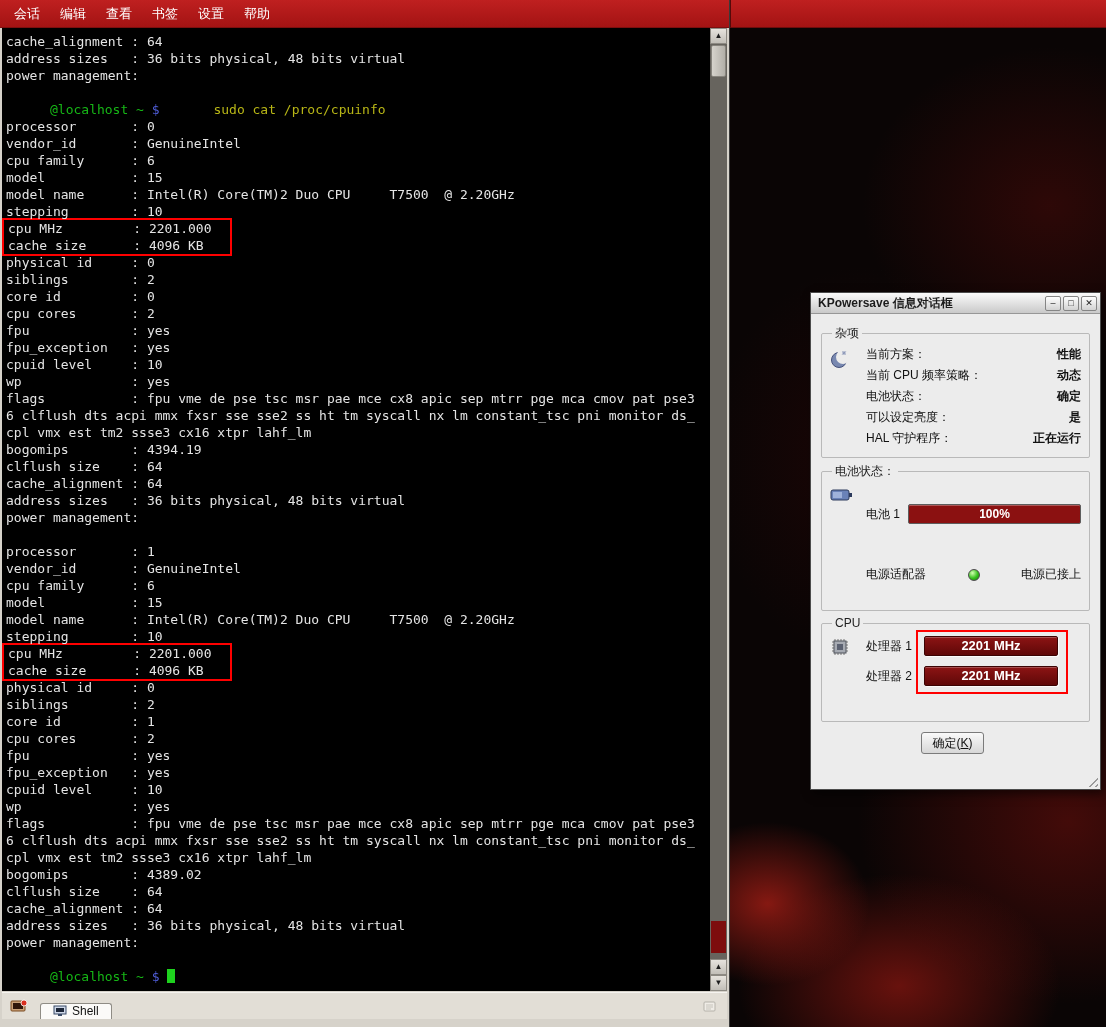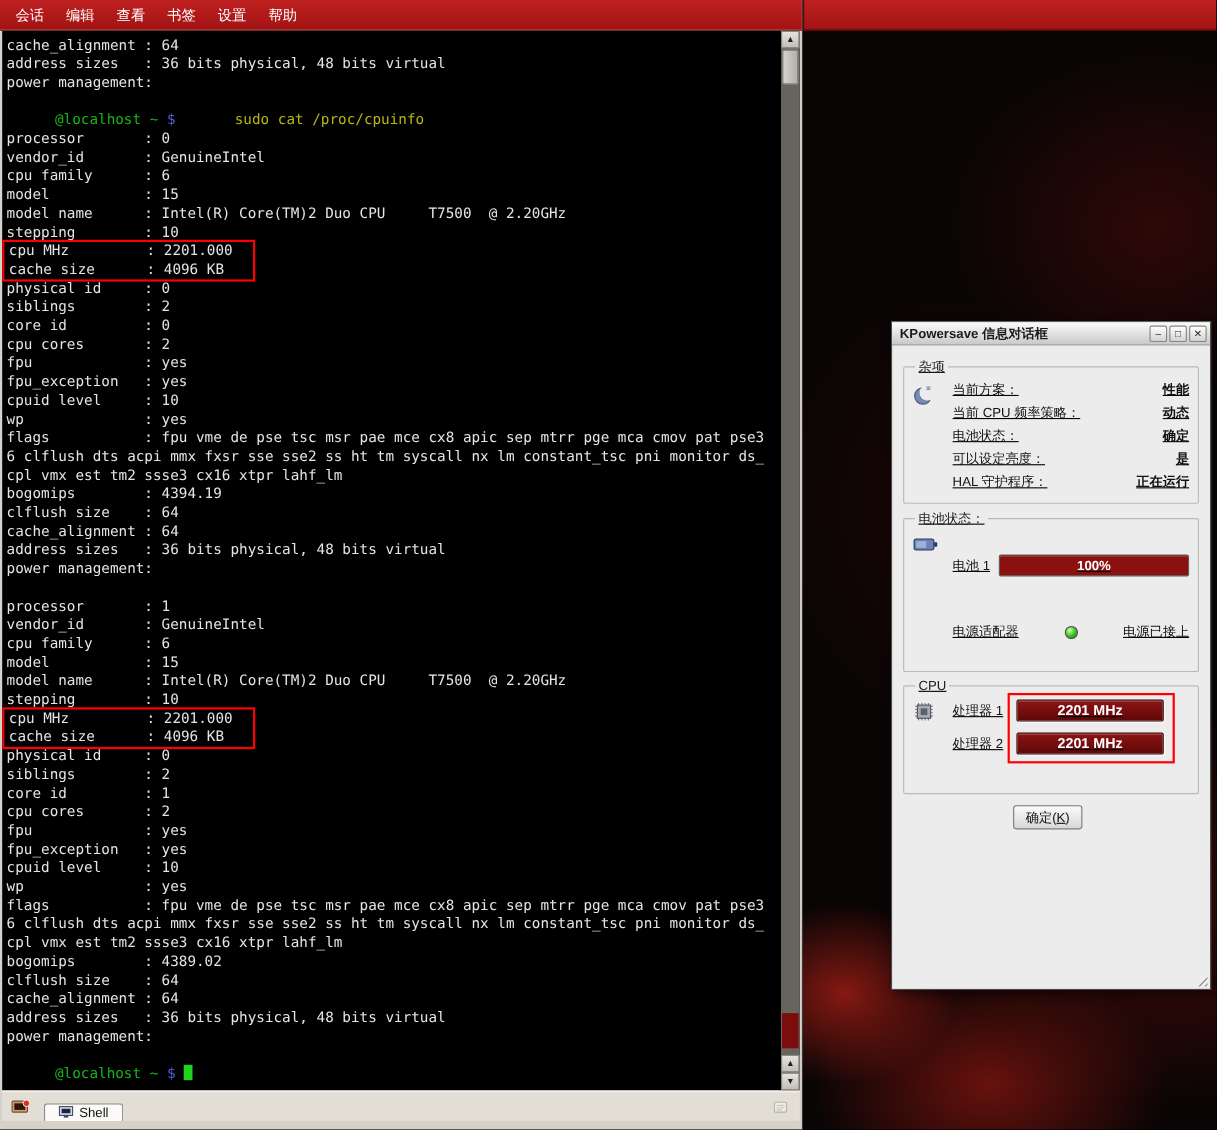--- a/index.html
+++ b/index.html
@@ -56,29 +56,29 @@
   
   .tabbar { position:absolute; left:2px; right:2px; bottom:8px; height:27px; background:#e2ded6;
     border-top:1px solid #f6f4f0; display:flex; align-items:flex-end; padding:0 2px; }
   .tab-side-btn { width:26px; height:23px; margin:0 2px 1px; display:flex; align-items:center; justify-content:center;
     border-radius:3px; }
   .tab { display:flex; align-items:center; gap:5px; background:#fbfaf8; border:1px solid #8f8c85; border-bottom:none;
     border-radius:3px 3px 0 0; padding:3px 12px 4px; font-size:12px; color:#111; height:16px; margin-left:6px; }
   .tab-fill { flex:1; }
 
   
-  .dialog { position:absolute; left:810px; top:292px; width:291px; height:608px; background:#ececec;
+  .dialog { position:absolute; left:810px; top:292px; width:291px; height:498px; background:#ececec;
     border:1px solid #4c4c4c; box-shadow:3px 4px 9px rgba(0,0,0,.55); }
   .titlebar { height:21px; background:linear-gradient(#fbfbfb,#c9c9c9); border-bottom:1px solid #979797;
     display:flex; align-items:center; padding:0 3px 0 7px; gap:2px; }
   .title-text { flex:1; font-size:12px; font-weight:bold; color:#1c1c1c; }
   .win-btn { width:16px; height:15px; border:1px solid #858585; border-radius:2px;
     background:linear-gradient(#ffffff,#d2d2d2); font-size:9px; line-height:13px; text-align:center; color:#222; }
   .dialog-body { position:absolute; top:21px; bottom:0; left:0; right:0; padding:6px 10px 4px; }
-  fieldset { border:1px solid #b9b9b9; border-radius:2px; padding:2px 8px 8px; margin-top:5px;text-decoration:underline; }
+  fieldset { border:1px solid #b9b9b9; border-radius:2px; padding:2px 8px 8px; margin-top:5px; }
   legend { font-size:12px; color:#1e1e1e; padding:0 3px; margin-left:2px; }
   .f-content { display:flex;justify-content:flex-end; }
   .icon-col { width:36px; padding-top:5px; }
   .rows { flex:1; }
   .kv { display:flex; justify-content:space-between; font-size:12px; line-height:21px; color:#111; }
   .kv .val { font-weight:bold; }
   .batt-row { display:flex; align-items:center; gap:8px; margin-top:22px; font-size:12px; color:#111; }
   .progress { flex:1; height:20px; background:var(--progress-fill); border:1px solid #5d5d5d; border-radius:2px;
     color:#fff; font-weight:bold; font-size:12px; text-align:center; line-height:18px;
     box-shadow:inset 0 1px 0 rgba(255,255,255,.3); }

